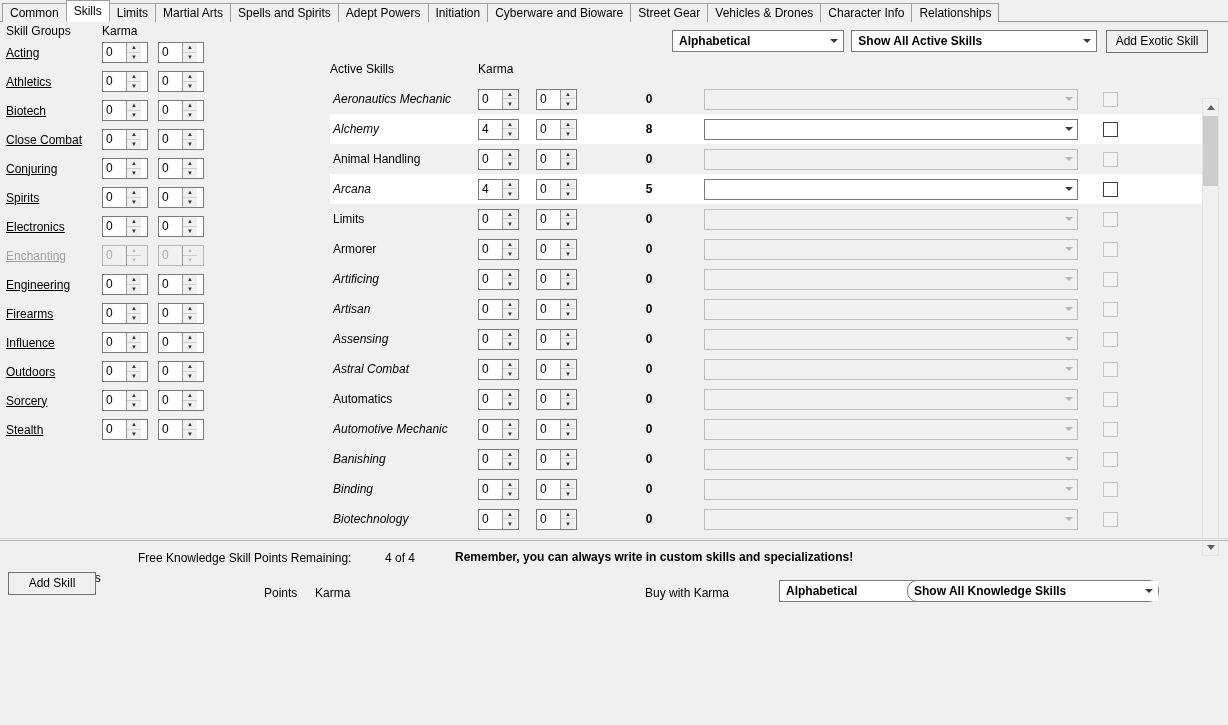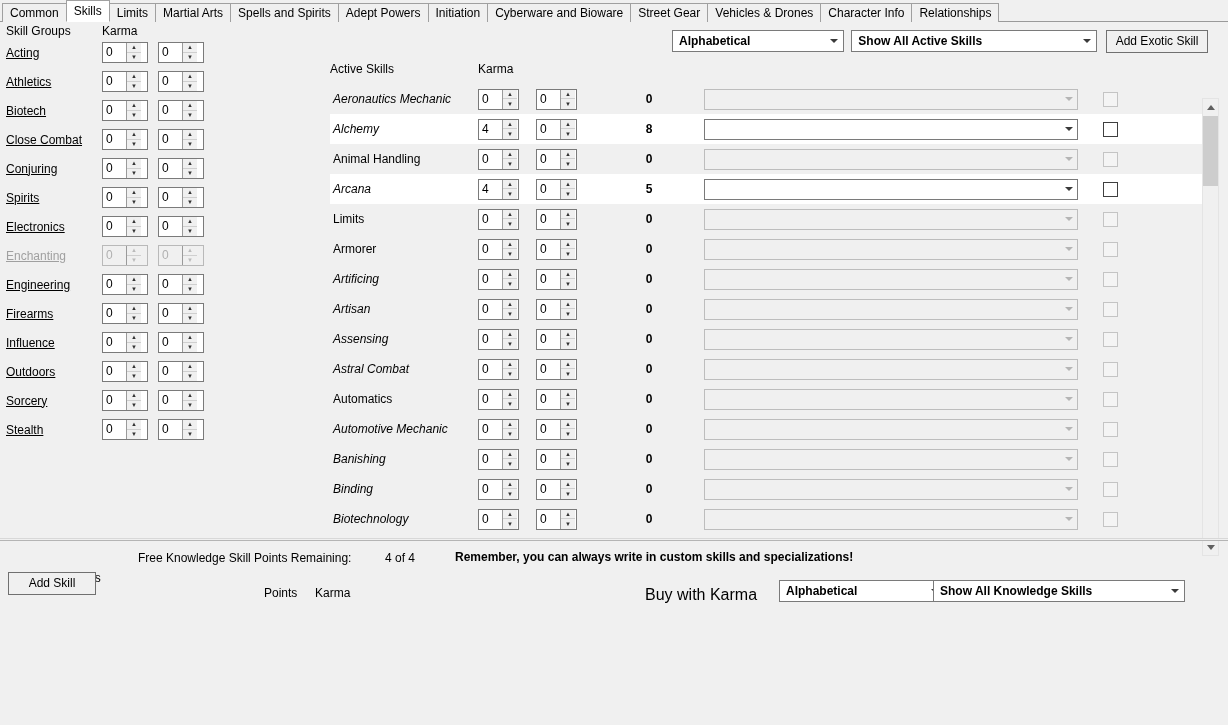--- a/index.html
+++ b/index.html
@@ -239,23 +239,23 @@
   .know .k-label { position: absolute; left: 10px; top: 9px; font-size: 12px; margin-top: 20px; }
   .know .k-free { position: absolute; left: 138px; top: 9px; font-size: 12px; }
   .know .k-free-val { position: absolute; left: 385px; top: 9px; font-size: 12px; }
   .know .k-remind {
     position: absolute; left: 455px; top: 8px;
     font-size: 12px; font-weight: bold;
   }
   .know .add-skill { position: absolute; left: 8px; top: 30px; width: 88px; }
   .know .k-points { position: absolute; left: 264px; top: 44px; font-size: 12px; }
   .know .k-karma { position: absolute; left: 315px; top: 44px; font-size: 12px; }
-  .know .k-buy { position: absolute; left: 645px; top: 44px; font-size: 16px; }
+  .know .k-buy { position: absolute; left: 645px; top: 44px; font-size: 12px; }
   .know .k-sort { position: absolute; left: 779px; top: 38px; }
-  .know .k-filter { position: absolute; left: 933px; top: 38px; }
+  .know .k-filter { position: absolute; left: 907px; top: 38px; border-radius: 10px; }
 
   .bottom-fill {
     position: absolute; left: 0; top: 620px; width: 1228px; height: 83px;
     background: #f0f0f0;
   }
 </style>
 </head>
 <body>
 
 <div id="app">

